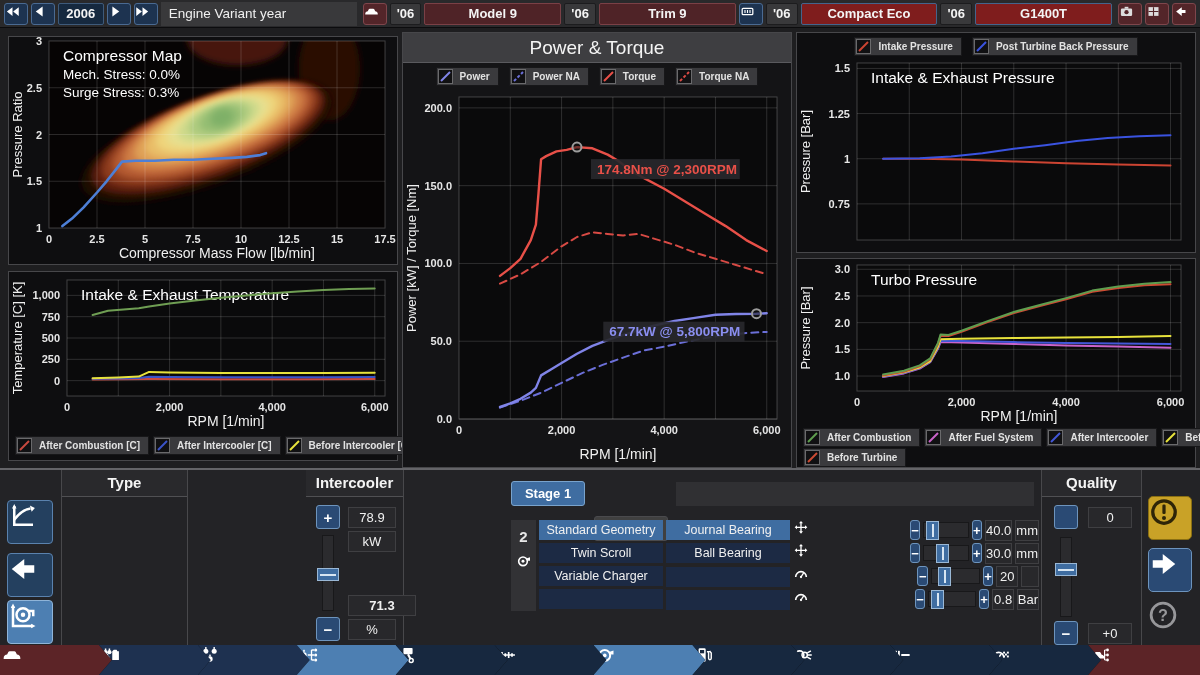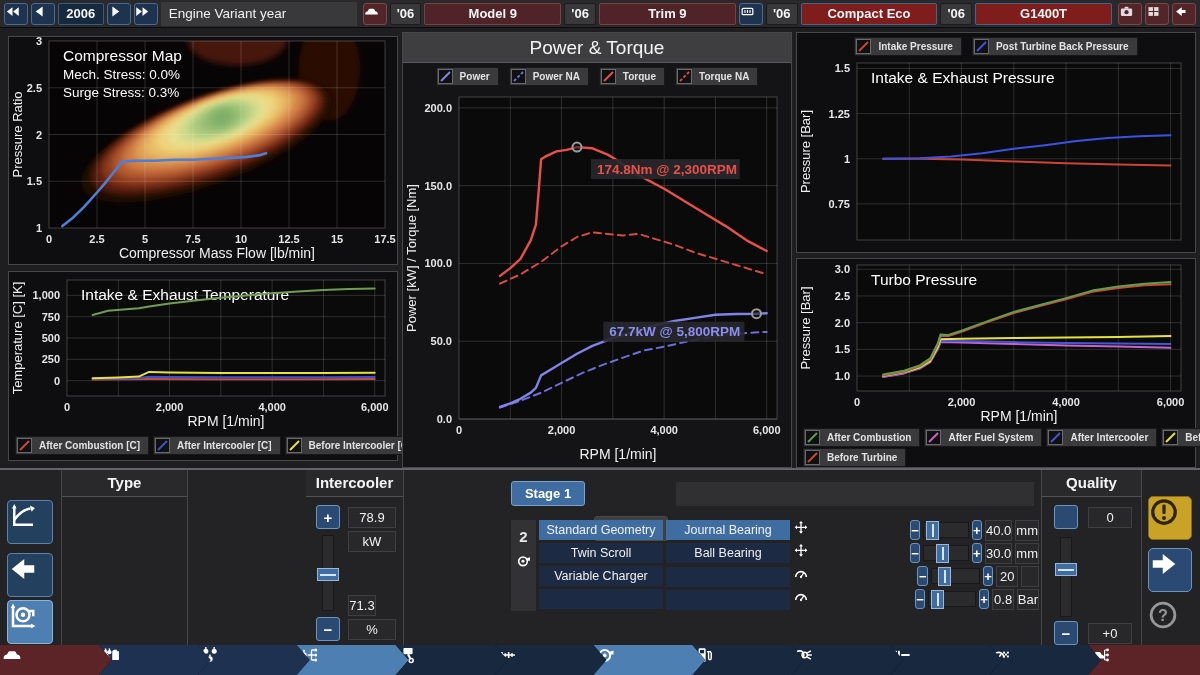--- a/index.html
+++ b/index.html
@@ -570,21 +570,21 @@
     <div class="col" id="col-ic">
       <div class="colheader">Intercooler</div>
       <div style="position:relative;height:152px;">
         <button class="sqbtn" style="position:absolute;left:10px;top:8px;">+</button>
         <div class="vslider" style="left:16px;top:38px;height:76px;">
             <div class="handle" style="top: calc(52% - 6px);"></div>
           </div>
         <button class="sqbtn" style="position:absolute;left:10px;top:120px;">−</button>
         <div class="valbox" style="position:absolute;left:42px;top:10px;width:48px;">78.9</div>
         <div class="valbox" style="position:absolute;left:42px;top:34px;width:48px;">kW</div>
-        <div class="valbox" style="position:absolute;left:42px;top:98px;width:28px;">71.3</div>
+        <div class="valbox" style="position:absolute;left:42px;top:98px;width:68px;font-weight:bold;">71.3</div>
         <div class="valbox" style="position:absolute;left:42px;top:122px;width:48px;">%</div>
       </div>
     </div>
 
 
     <div class="col" id="col-asp">
       <div style="position:relative;height:152px;">
         <div class="stagebtn sel" style="left:9px;top:11px;width:74px;">Stage 1</div>
         <div class="stagebtn dis" style="left:92px;top:11px;width:74px;">Stage 2</div>
         <div style="position:absolute;left:174px;top:12px;width:358px;height:24px;background:#303033;"></div>

